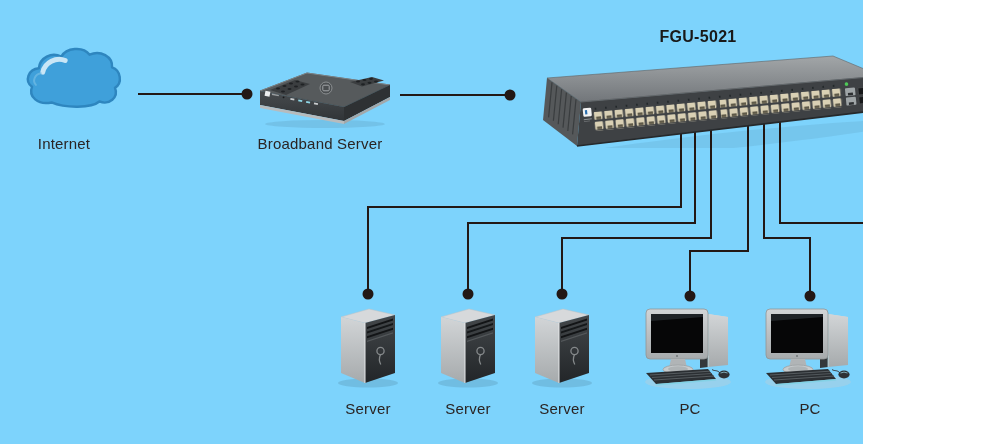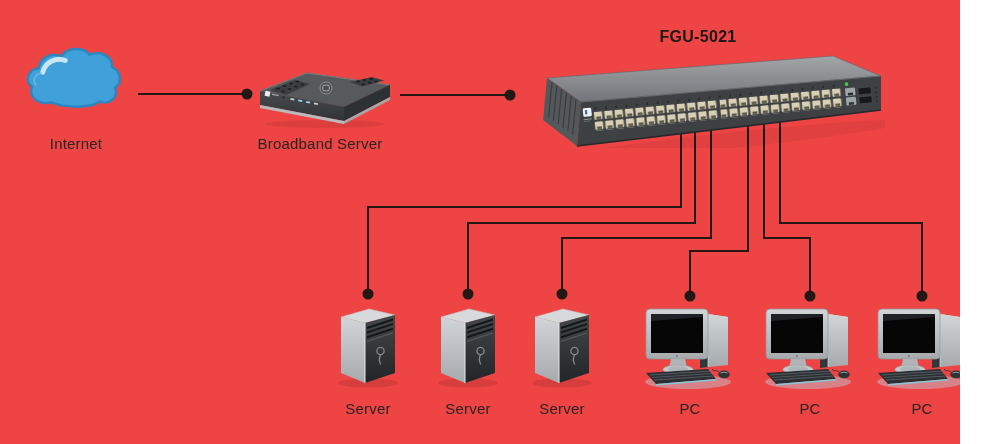--- a/index.html
+++ b/index.html
@@ -1,17 +1,17 @@
 <!DOCTYPE html>
 <html><head>
 <meta charset="utf-8">
 <style>
   html,body{margin:0;padding:0;background:#fff;}
   .canvas{
-    position:relative;width:960px;height:444px;background:#ef4444;overflow:hidden;
+    position:relative;width:863px;height:444px;background:#7dd3fc;overflow:hidden;
     font-family:"Liberation Sans",sans-serif;
   }
   .layer{position:absolute;left:0;top:0;}
   .node{position:absolute;}
   .node-label{
     position:absolute;text-align:center;color:#2a2423;font-size:15px;
     letter-spacing:.2px;line-height:1.1;
   }
   .switch-title{
     position:absolute;text-align:center;color:#191919;font-size:16px;font-weight:bold;
@@ -235,21 +235,21 @@
         <use href="#pc-shape"></use>
       </svg>
   </div>
   <div class="node" style="left:874px;top:303px;">
     <svg width="96" height="90" viewBox="0 0 96 90">
         <use href="#pc-shape"></use>
       </svg>
   </div>
 
   <div class="switch-title" style="left:633px;top:28px;width:130px;">FGU-5021</div>
-  <div class="node-label" style="left:16px;top:136px;width:120px;">Internet</div>
+  <div class="node-label" style="left:4px;top:136px;width:120px;">Internet</div>
   <div class="node-label" style="left:240px;top:136px;width:160px;">Broadband Server</div>
   <div class="node-label" style="left:323px;top:401px;width:90px;">Server</div>
   <div class="node-label" style="left:423px;top:401px;width:90px;">Server</div>
   <div class="node-label" style="left:517px;top:401px;width:90px;">Server</div>
   <div class="node-label" style="left:645px;top:401px;width:90px;">PC</div>
   <div class="node-label" style="left:765px;top:401px;width:90px;">PC</div>
   <div class="node-label" style="left:877px;top:401px;width:90px;">PC</div>
 
 </div>
 

